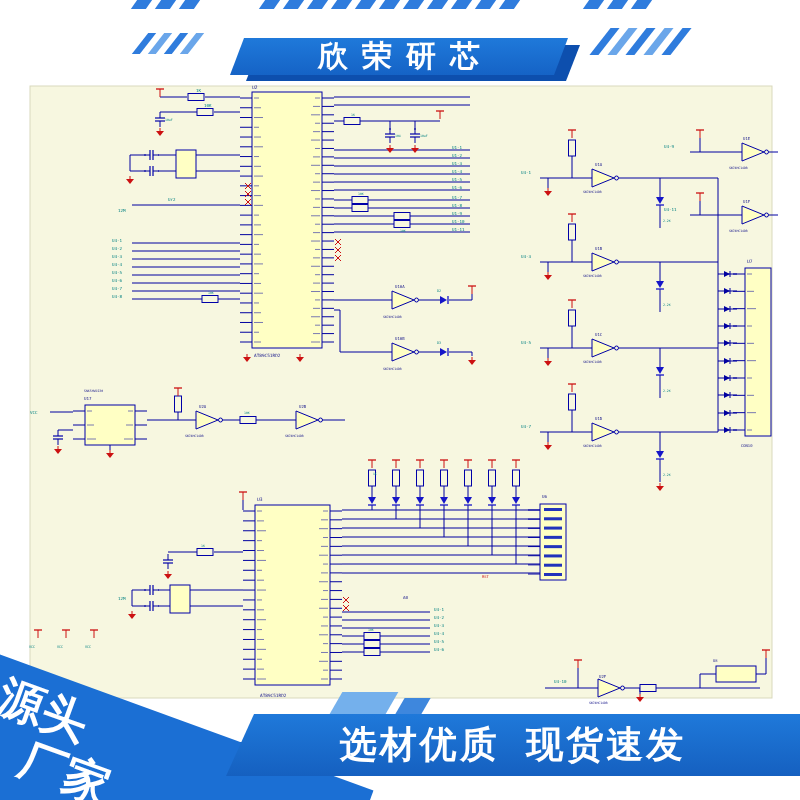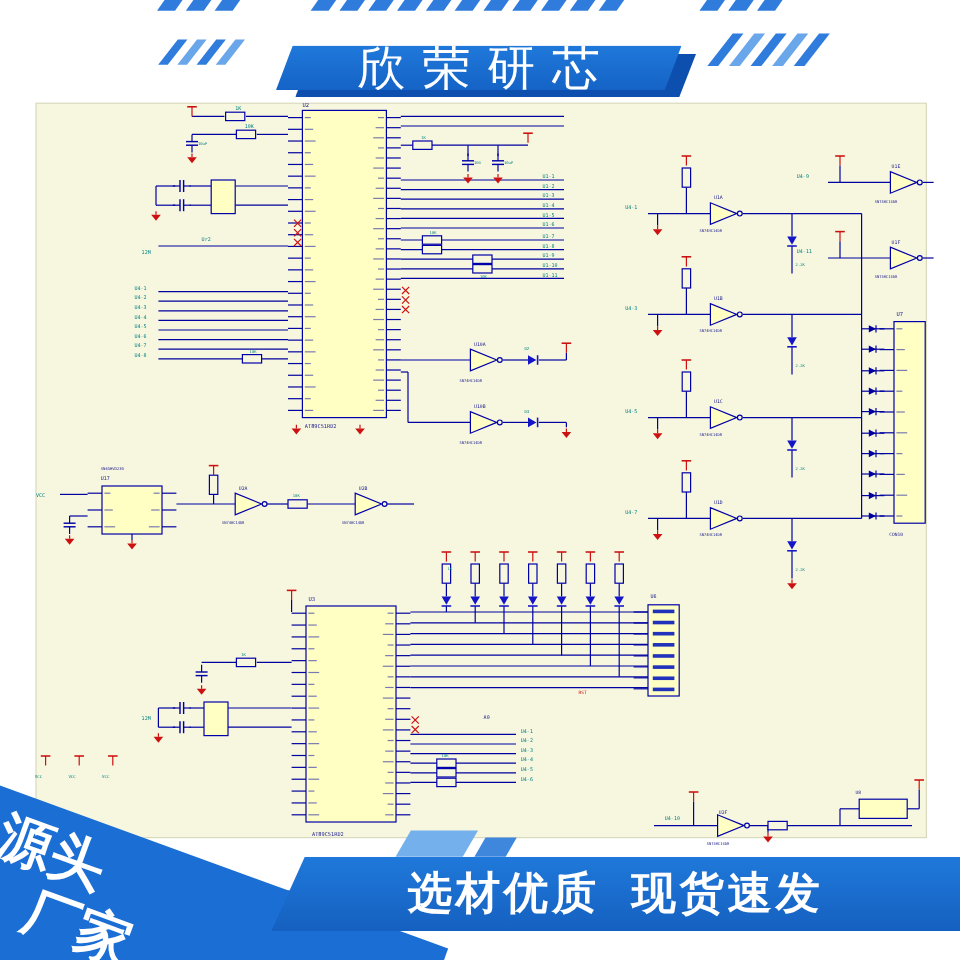--- a/index.html
+++ b/index.html
@@ -7,21 +7,21 @@
        font-family:"Liberation Sans",sans-serif;}
   .stage{position:absolute;inset:0;width:800px;height:800px;}
   #schematic{position:absolute;left:0;top:0;z-index:1;}
   
   .banner-shadow{position:absolute;left:246px;top:45px;width:334px;height:36px;background:#0d4fae;
        clip-path:polygon(14px 0,100% 0,calc(100% - 14px) 100%,0 100%);z-index:5;}
   .top-banner{position:absolute;left:230px;top:38px;width:338px;height:37px;
        background:linear-gradient(180deg,#1f79da,#1563c6);
        clip-path:polygon(14px 0,100% 0,calc(100% - 14px) 100%,0 100%);
        display:flex;align-items:center;justify-content:center;z-index:6;}
-  .top-banner span{color:#fff;font-size:40px;font-weight:normal;letter-spacing:14px;text-indent:14px;}
+  .top-banner span{color:#fff;font-size:30px;font-weight:bold;letter-spacing:14px;text-indent:14px;}
   .decor-layer{position:absolute;inset:0;z-index:6;pointer-events:none;}
   .mark{position:absolute;}
   
   .bottom-banner{position:absolute;left:226px;top:714px;width:574px;height:62px;
        background:linear-gradient(180deg,#1f79da,#1560c0);
        clip-path:polygon(28px 0,100% 0,100% 100%,0 100%);
        display:flex;align-items:center;justify-content:center;z-index:6;}
   .bottom-banner span{color:#fff;font-size:37px;font-weight:bold;letter-spacing:3px;white-space:pre;text-align:right;}
   .accent-a{position:absolute;left:336px;top:692px;width:56px;height:22px;background:#74b0ec;
        transform:skewX(-30deg);z-index:5;}

